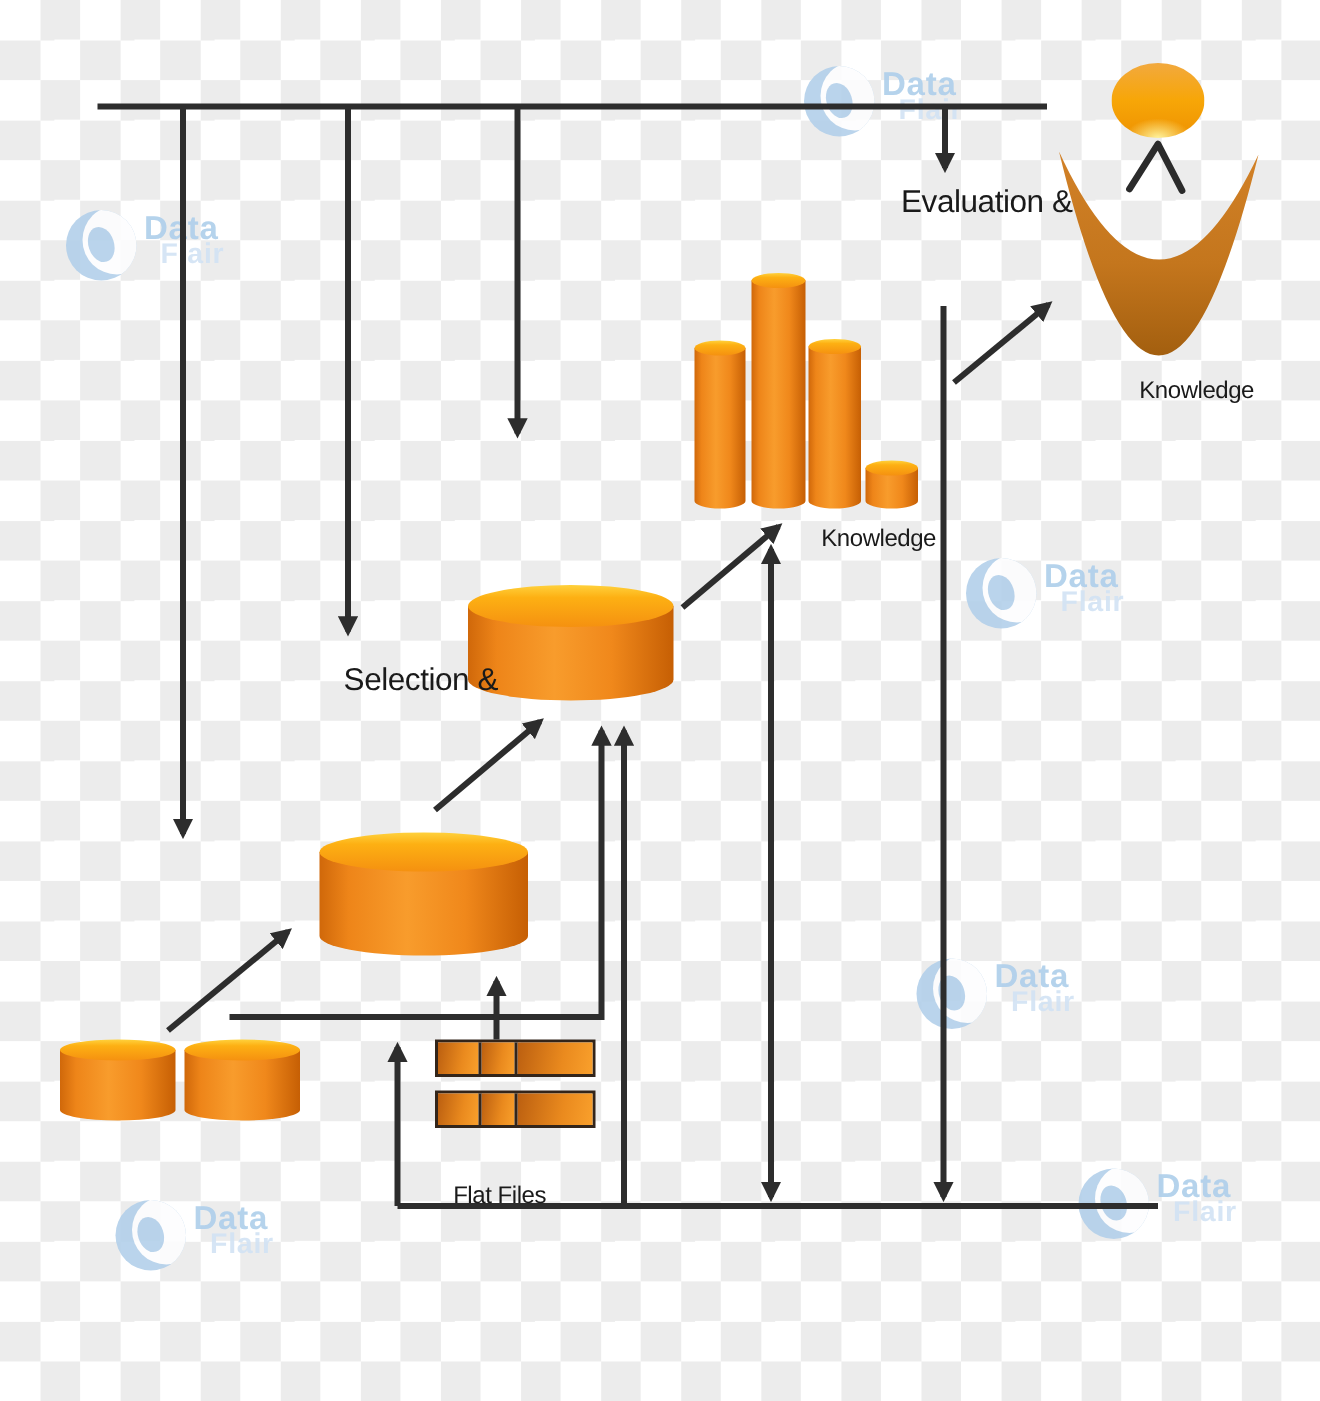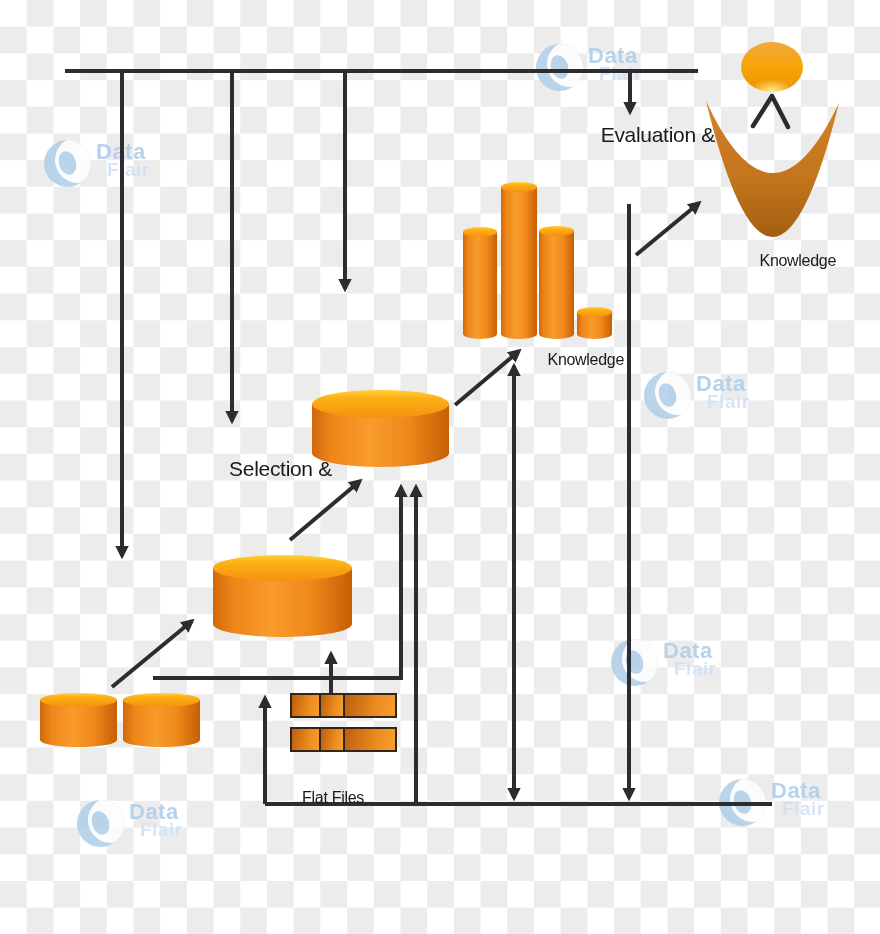--- a/index.html
+++ b/index.html
@@ -190,20 +190,20 @@
     <line class="ln" x1="290" y1="540" x2="360" y2="481" marker-end="url(#ah)"></line>
     <line class="ln" x1="455" y1="405" x2="519" y2="351" marker-end="url(#ah)"></line>
     <line class="ln" x1="636" y1="255" x2="699" y2="203" marker-end="url(#ah)"></line>
   </svg>
 
   <div class="lbl" style="left:545px;top:121px;width:170px">
     <div>Evaluation &amp;</div>
   </div>
   <div class="lbl big" style="left:714px;top:247px;width:122px">Knowledge</div>
   <div class="lbl big" style="left:524px;top:346px;width:100px">Knowledge</div>
-  <div class="lbl" style="left:132px;top:455px;width:200px">
+  <div class="lbl" style="left:132px;top:440px;width:200px">
     <div>Selection &amp;</div>
   </div>
   <div class="lbl" style="left:43px;top:576px;width:152px">
   </div>
   <div class="lbl big" style="left:264px;top:784px;width:100px">Flat Files</div>
 
 </div>
 
 </body></html>

